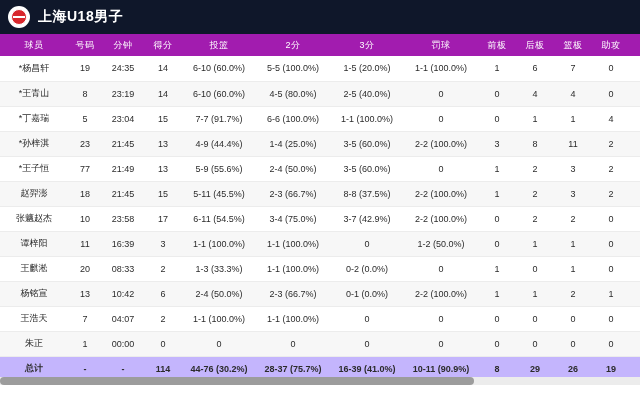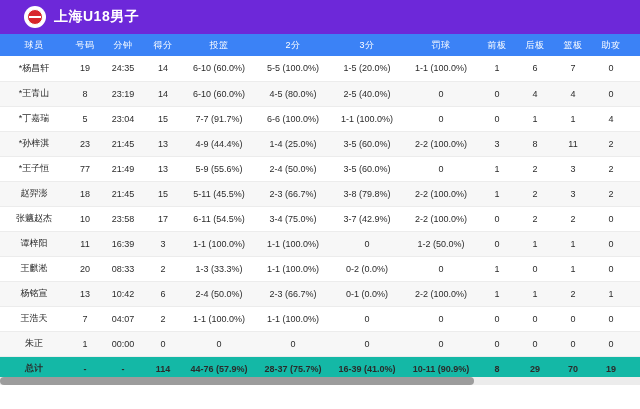--- a/index.html
+++ b/index.html
@@ -11,24 +11,24 @@
   }
   .page {
     width: 640px; height: 409px;
     position: relative;
     overflow: hidden;
     background: #fff;
   }
   
   .header {
     height: 34px;
-    background: #6d28d9;
+    background: #0f172a;
     display: flex;
     align-items: center;
-    padding-left: 24px;
+    padding-left: 8px;
   }
   .team-logo {
     width: 22px; height: 22px;
     border-radius: 50%;
     background: #ffffff;
     position: relative;
     margin-right: 8px;
     flex: 0 0 auto;
     display: flex;
     align-items: center;
@@ -52,21 +52,21 @@
     font-weight: bold;
     letter-spacing: 0.5px;
   }
   
   table.stats {
     width: 640px;
     border-collapse: collapse;
     table-layout: fixed;
   }
   table.stats thead th {
-    background: #3b82f6;
+    background: #a21caf;
     color: #ffffff;
     font-size: 9px;
     font-weight: normal;
     height: 22px;
     text-align: center;
     padding: 0;
     letter-spacing: 0.5px;
   }
   table.stats tbody td {
     font-size: 9px;
@@ -81,21 +81,21 @@
   table.stats tbody tr.odd td { background: #ffffff; }
   table.stats tbody tr.even td { background: #f7f7f7; }
   td.name {
     text-align: left;
     padding-left: 10px;
     color: #222;
     margin-top: 12px;
   }
   th.name-h { text-align: center; }
   tr.total td {
-    background: #14b8a6;
+    background: #c4b5fd;
     font-weight: bold;
     color: #1a1a1a;
     border-bottom: none;
     border-top: 1px solid #e2e2e2;
   }
   
   .scrollbar {
     position: absolute;
     left: 0; right: 0;
     bottom: 24px;
@@ -231,21 +231,21 @@
           <td>2</td>
           <td>1</td>
         </tr>
         <tr class="even">
           <td class="name">赵羿澎</td>
           <td>18</td>
           <td>21:45</td>
           <td>15</td>
           <td>5-11 (45.5%)</td>
           <td>2-3 (66.7%)</td>
-          <td>3-8 (79.8%)</td>
+          <td>8-8 (37.5%)</td>
           <td>2-2 (100.0%)</td>
           <td>1</td>
           <td>2</td>
           <td>3</td>
           <td>2</td>
           <td>1</td>
         </tr>
         <tr class="odd">
           <td class="name">张魑赵杰</td>
           <td>10</td>
@@ -334,27 +334,27 @@
           <td>0</td>
           <td>0</td>
           <td>0</td>
           <td>0</td>
         </tr>
         <tr class="total">
           <td class="name">总计</td>
           <td>-</td>
           <td>-</td>
           <td>114</td>
-          <td>44-76 (57.9%)</td>
+          <td>44-76 (30.2%)</td>
           <td>28-37 (75.7%)</td>
           <td>16-39 (41.0%)</td>
           <td>10-11 (90.9%)</td>
           <td>8</td>
           <td>29</td>
-          <td>70</td>
+          <td>26</td>
           <td>19</td>
           <td>7</td>
         </tr>
       </tbody>
   </table>
 
   <div class="scrollbar">
     <div class="thumb"></div>
   </div>
 

